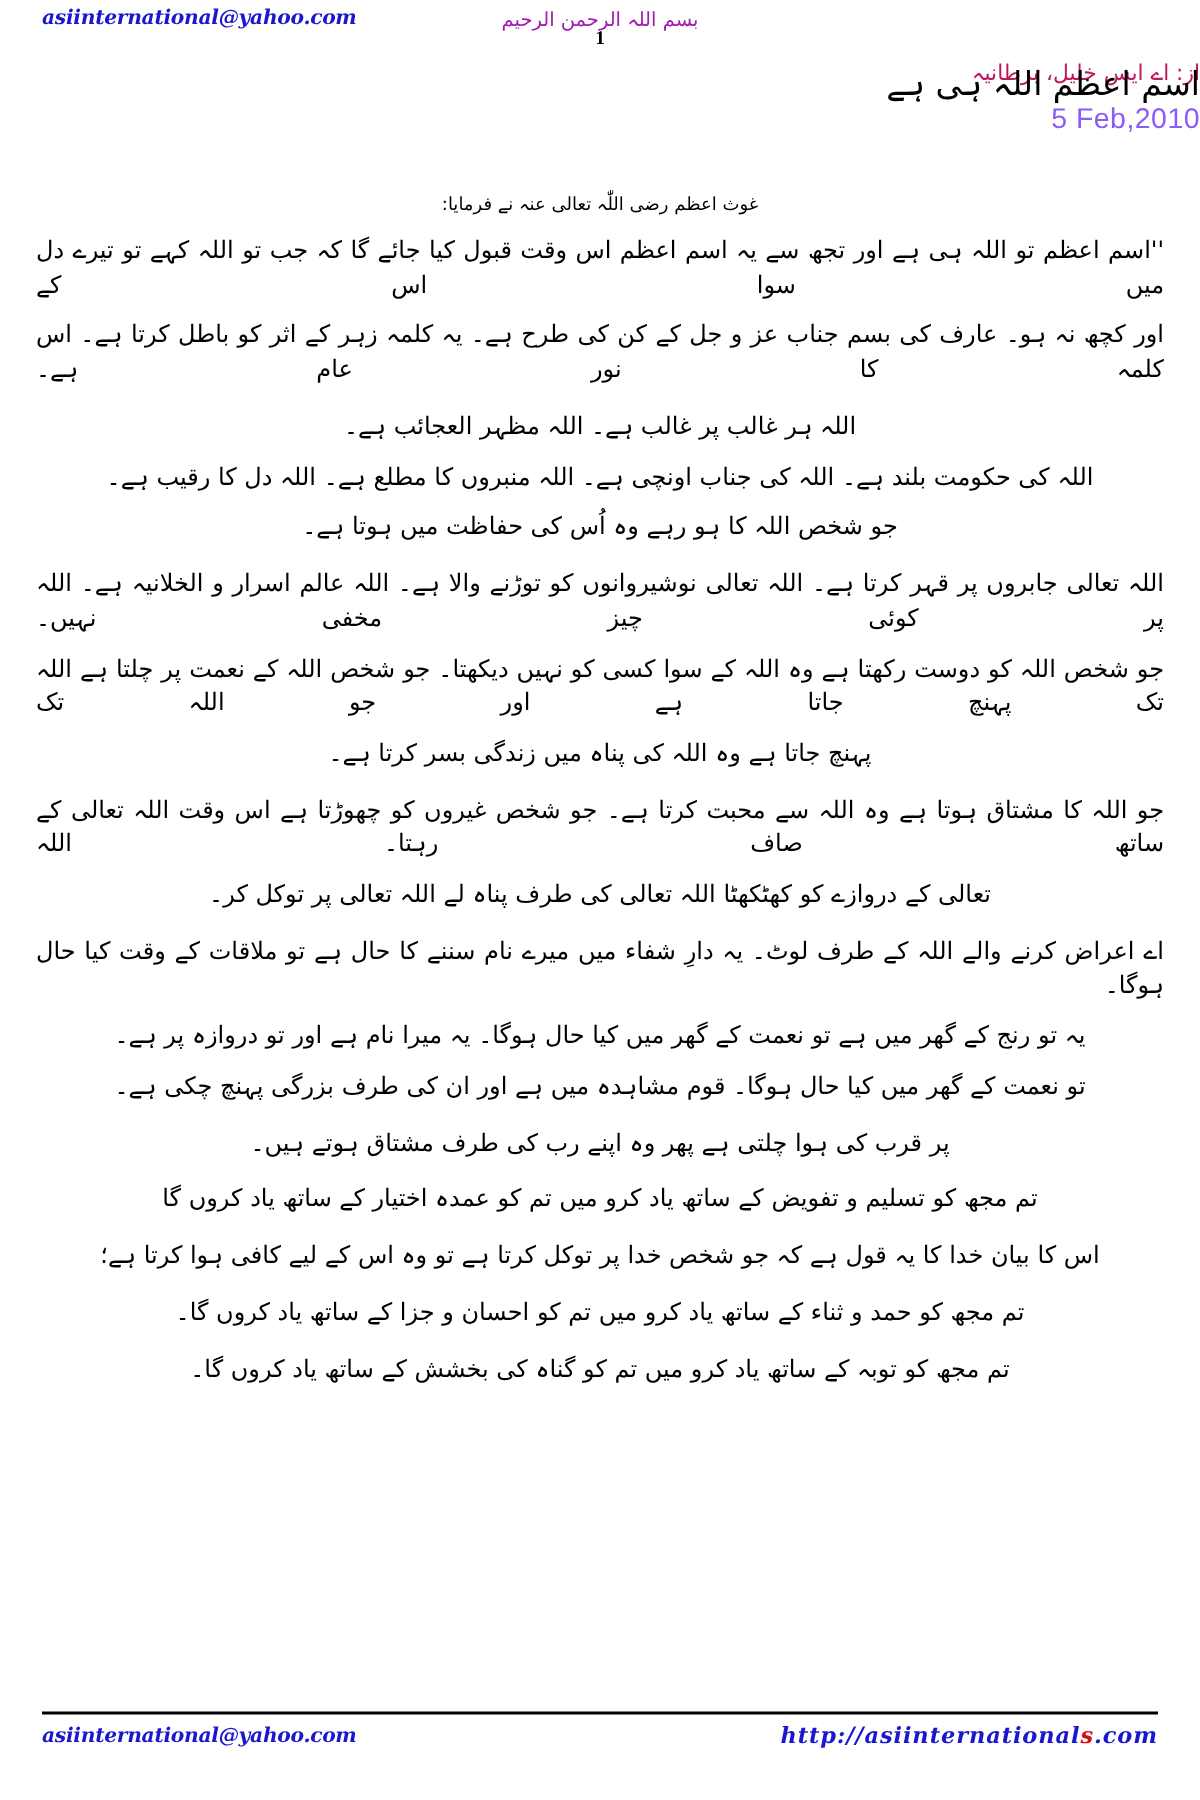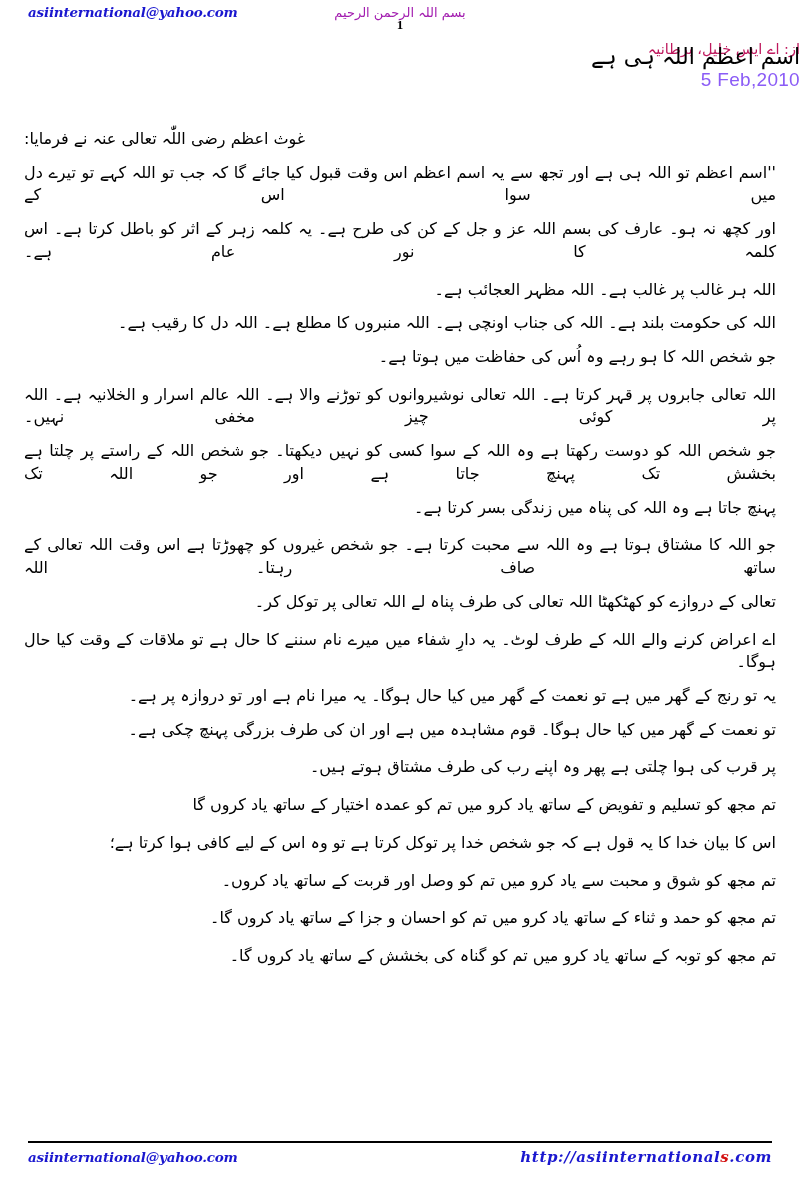--- a/index.html
+++ b/index.html
@@ -121,28 +121,28 @@
 
   .ln {
     display: block;
     direction: rtl;
     font-size: 16px;
     line-height: 1.42;
     margin: 0 0 11px 0;
     white-space: normal;
   }
   .ln.lead {
-    text-align: left;
-    font-size: 16px;
+    text-align: center;
+    font-size: 12px;
   }
   .ln.justify {
     text-align: justify;
     text-align-last: justify;
   }
-  .ln.center { text-align: right; }
+  .ln.center { text-align: center; }
   .ln.gap    { margin-bottom: 15px; }
 
   
   .footer {
     position: absolute;
     left: 28px;
     right: 28px;
     bottom: 34px;
     border-top: 2px solid #000;
     padding-top: 5px;
@@ -189,36 +189,35 @@
     <span class="byline-date">5 Feb,2010</span>
   </div>
 
   <div class="doc-title">اسم اعظم اللہ ہی ہے</div>
 
   <div class="body-block">
 
     <span class="ln lead">غوث اعظم رضی اللّٰہ تعالی عنہ نے فرمایا:</span>
 
     <span class="ln justify">''اسم اعظم تو اللہ ہی ہے اور تجھ سے یہ اسم اعظم اس وقت قبول کیا جائے گا کہ جب تو اللہ کہے تو تیرے دل میں سوا اس کے</span>
-    <span class="ln justify gap">اور کچھ نہ ہو۔ عارف کی بسم اللہ عز و جل کے کن کی طرح ہے۔ یہ کلمہ زہر کے اثر کو باطل کرتا ہے۔ اس کلمہ کا نور عام ہے۔</span>
+    <span class="ln justify gap">اور کچھ نہ ہو۔ عارف کی بسم جناب عز و جل کے کن کی طرح ہے۔ یہ کلمہ زہر کے اثر کو باطل کرتا ہے۔ اس کلمہ کا نور عام ہے۔</span>
     <span class="ln center">اللہ ہر غالب پر غالب ہے۔  اللہ مظہر العجائب ہے۔</span>
     <span class="ln center">اللہ کی حکومت بلند ہے۔ اللہ کی جناب اونچی ہے۔ اللہ منبروں کا مطلع ہے۔ اللہ دل کا رقیب ہے۔</span>
     <span class="ln center gap">جو شخص اللہ کا ہو رہے  وہ اُس کی حفاظت میں ہوتا ہے۔</span>
     <span class="ln justify">اللہ تعالی جابروں پر قہر کرتا ہے۔ اللہ تعالی نوشیروانوں کو توڑنے والا ہے۔ اللہ عالم اسرار و الخلانیہ ہے۔ اللہ پر کوئی چیز مخفی نہیں۔</span>
-    <span class="ln justify">جو شخص اللہ کو دوست رکھتا ہے وہ اللہ کے سوا کسی کو نہیں دیکھتا۔ جو شخص اللہ کے راستے پر چلتا ہے بخشش تک پہنچ جاتا ہے اور جو اللہ تک</span>
+    <span class="ln justify">جو شخص اللہ کو دوست رکھتا ہے وہ اللہ کے سوا کسی کو نہیں دیکھتا۔ جو شخص اللہ کے نعمت پر چلتا ہے اللہ تک پہنچ جاتا ہے اور جو اللہ تک</span>
     <span class="ln center gap">پہنچ جاتا ہے وہ  اللہ کی پناہ میں زندگی بسر کرتا ہے۔</span>
     <span class="ln justify">جو  اللہ کا مشتاق ہوتا ہے وہ اللہ سے محبت کرتا ہے۔ جو شخص غیروں کو چھوڑتا ہے اس وقت  اللہ تعالی کے ساتھ صاف رہتا۔ اللہ</span>
     <span class="ln center gap">تعالی کے دروازے کو کھٹکھٹا اللہ تعالی کی طرف پناہ لے  اللہ تعالی پر توکل کر۔</span>
     <span class="ln justify">اے اعراض کرنے والے اللہ کے طرف لوٹ۔ یہ دارِ شفاء میں میرے نام سننے کا حال ہے تو ملاقات کے وقت کیا حال ہوگا۔</span>
     <span class="ln center">یہ تو رنج کے گھر میں ہے تو نعمت کے گھر میں کیا حال ہوگا۔ یہ میرا نام ہے اور تو دروازہ پر ہے۔</span>
     <span class="ln center gap">تو نعمت کے گھر میں کیا حال ہوگا۔ قوم مشاہدہ میں ہے اور ان کی طرف بزرگی پہنچ چکی ہے۔</span>
     <span class="ln center gap">پر قرب کی ہوا چلتی ہے پھر وہ اپنے رب کی طرف مشتاق ہوتے ہیں۔</span>
     <span class="ln center gap">تم مجھ کو تسلیم و تفویض کے ساتھ یاد کرو میں تم کو عمدہ اختیار کے ساتھ یاد کروں گا</span>
     <span class="ln center gap">اس کا بیان خدا کا یہ قول ہے کہ جو شخص خدا پر توکل کرتا ہے تو وہ اس کے لیے کافی ہوا کرتا ہے؛</span>
-    <span class="ln center gap">تم مجھ کو شوق و محبت سے یاد کرو میں تم کو وصل اور قربت کے ساتھ یاد کروں۔</span>
     <span class="ln center gap">تم مجھ کو حمد و ثناء کے ساتھ یاد کرو میں تم کو احسان و جزا کے ساتھ یاد کروں گا۔</span>
     <span class="ln center">تم مجھ کو توبہ کے ساتھ یاد کرو میں تم کو گناہ کی بخشش کے ساتھ یاد کروں گا۔</span>
   </div>
 
   <div class="footer">
     <span class="foot-email">asiinternational@yahoo.com</span>
     <span class="foot-url"><span>http://asiinternational</span><span class="hl">s</span><span>.com</span></span>
   </div>
 
 </div>

